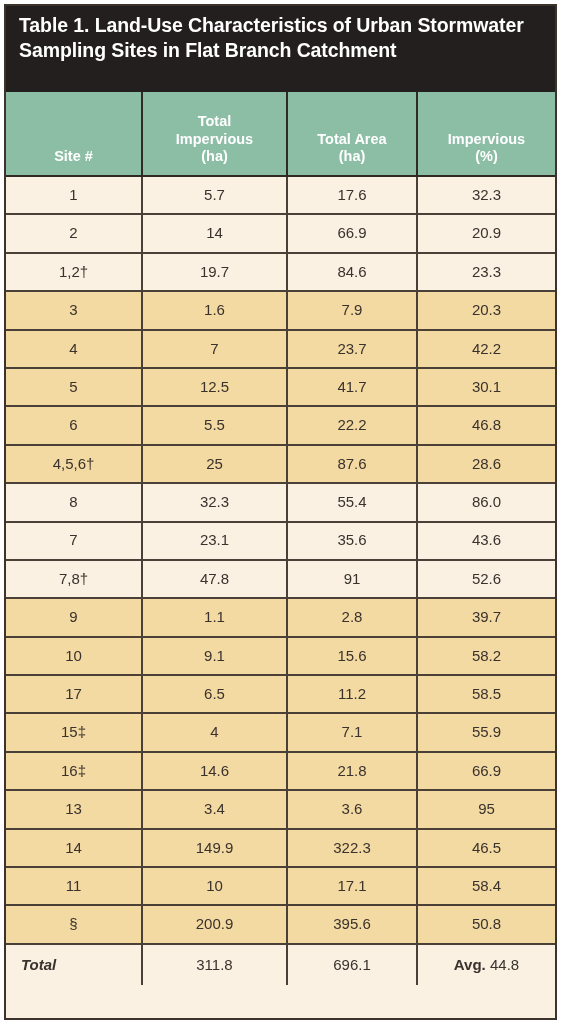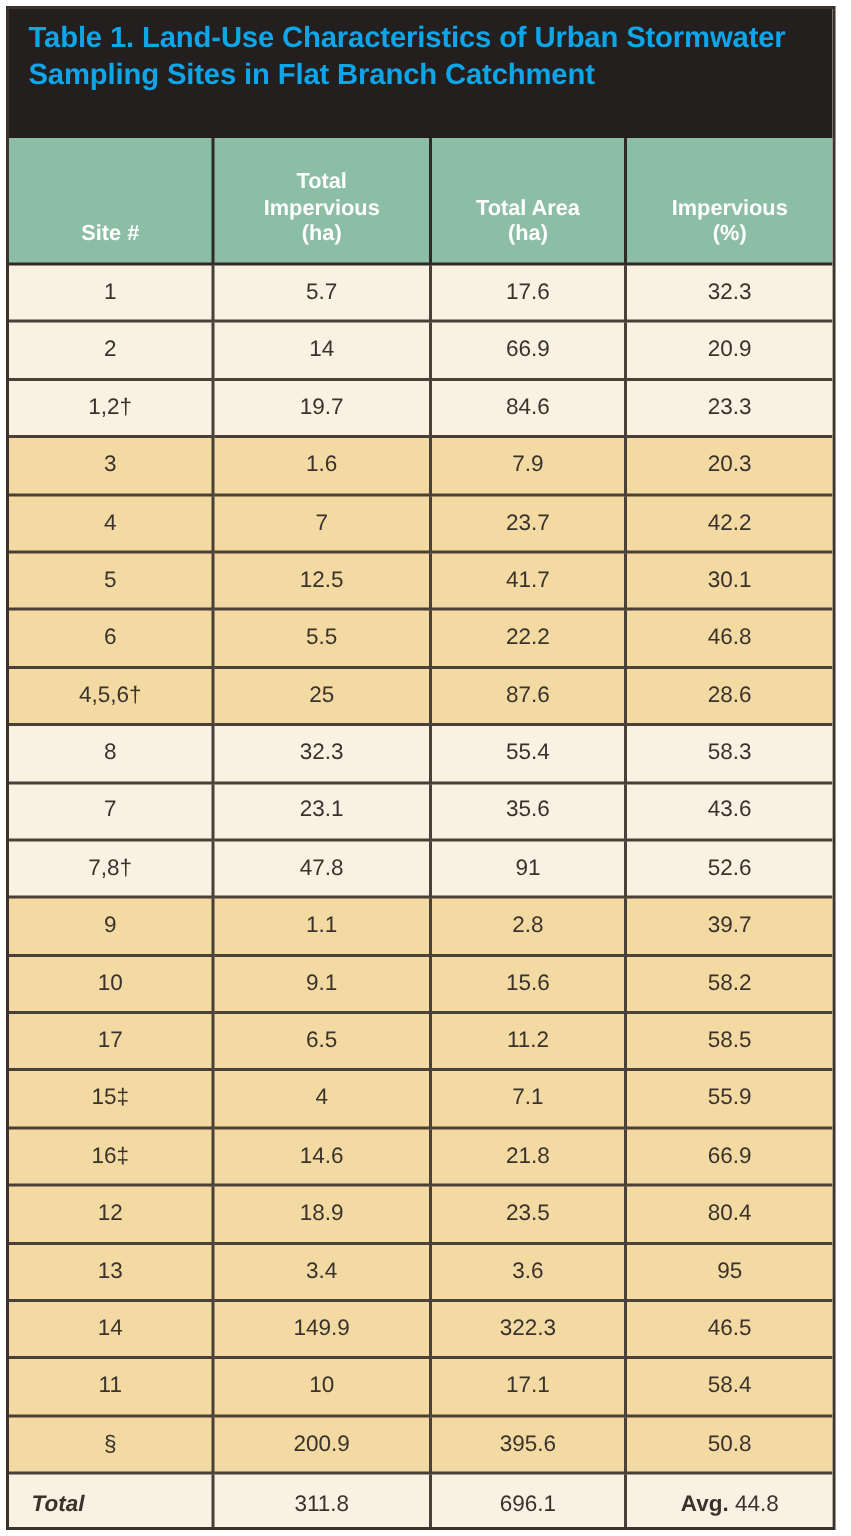--- a/index.html
+++ b/index.html
@@ -22,21 +22,21 @@
     height: 1016px;
     box-sizing: border-box;
     border: 2px solid #3b332c;
     background: #faf1e3;
     overflow: hidden;
   }
 
   
   #title-bar {
     background: #231f1e;
-    color: #0ea5e9;
+    color: #ffffff;
     padding: 7px 13px 11px 13px;
     box-sizing: border-box;
     height: 86px;
   }
   #title-text {
     font-size: 19.5px;
     font-weight: bold;
     line-height: 1.26;
     letter-spacing: -0.1px;
   }
@@ -176,21 +176,21 @@
         <tr class="band-tan">
           <td>4,5,6†</td>
           <td>25</td>
           <td>87.6</td>
           <td>28.6</td>
         </tr>
         <tr class="band-cream">
           <td>8</td>
           <td>32.3</td>
           <td>55.4</td>
-          <td>58.3</td>
+          <td>86.0</td>
         </tr>
         <tr class="band-cream">
           <td>7</td>
           <td>23.1</td>
           <td>35.6</td>
           <td>43.6</td>
         </tr>
         <tr class="band-cream">
           <td>7,8†</td>
           <td>47.8</td>
@@ -219,26 +219,20 @@
           <td>15‡</td>
           <td>4</td>
           <td>7.1</td>
           <td>55.9</td>
         </tr>
         <tr class="band-tan">
           <td>16‡</td>
           <td>14.6</td>
           <td>21.8</td>
           <td>66.9</td>
-        </tr>
-        <tr class="band-tan">
-          <td>12</td>
-          <td>18.9</td>
-          <td>23.5</td>
-          <td>80.4</td>
         </tr>
         <tr class="band-tan">
           <td>13</td>
           <td>3.4</td>
           <td>3.6</td>
           <td>95</td>
         </tr>
         <tr class="band-tan">
           <td>14</td>
           <td>149.9</td>

